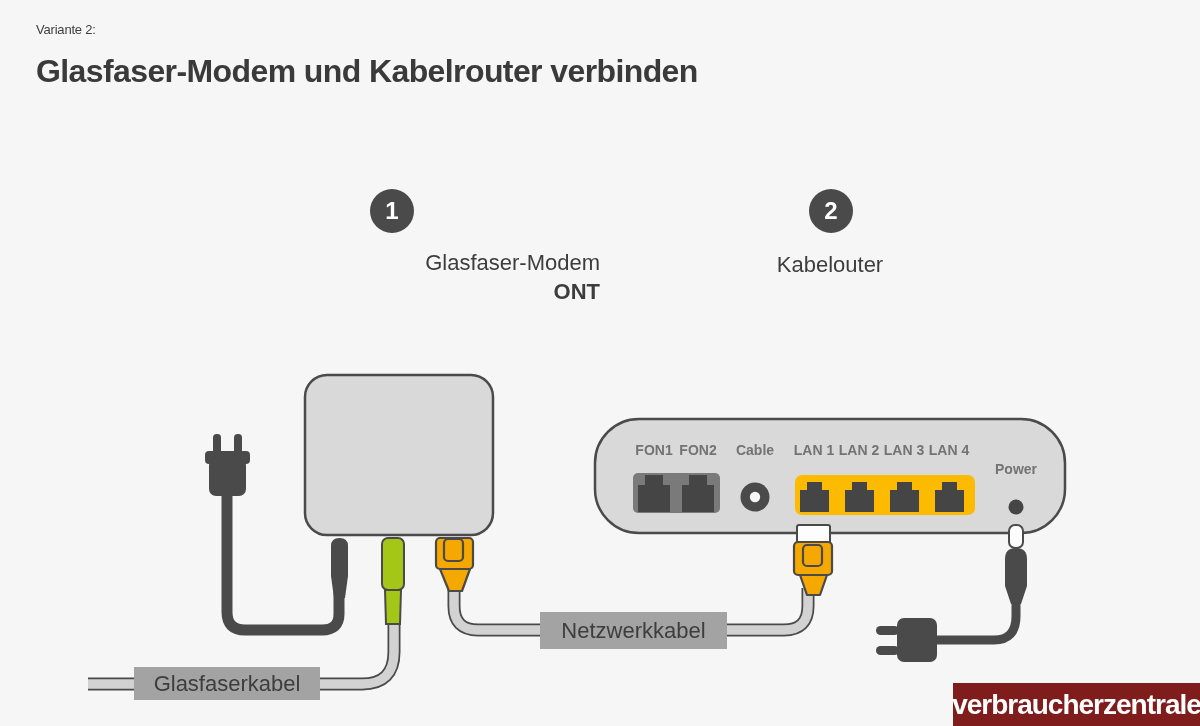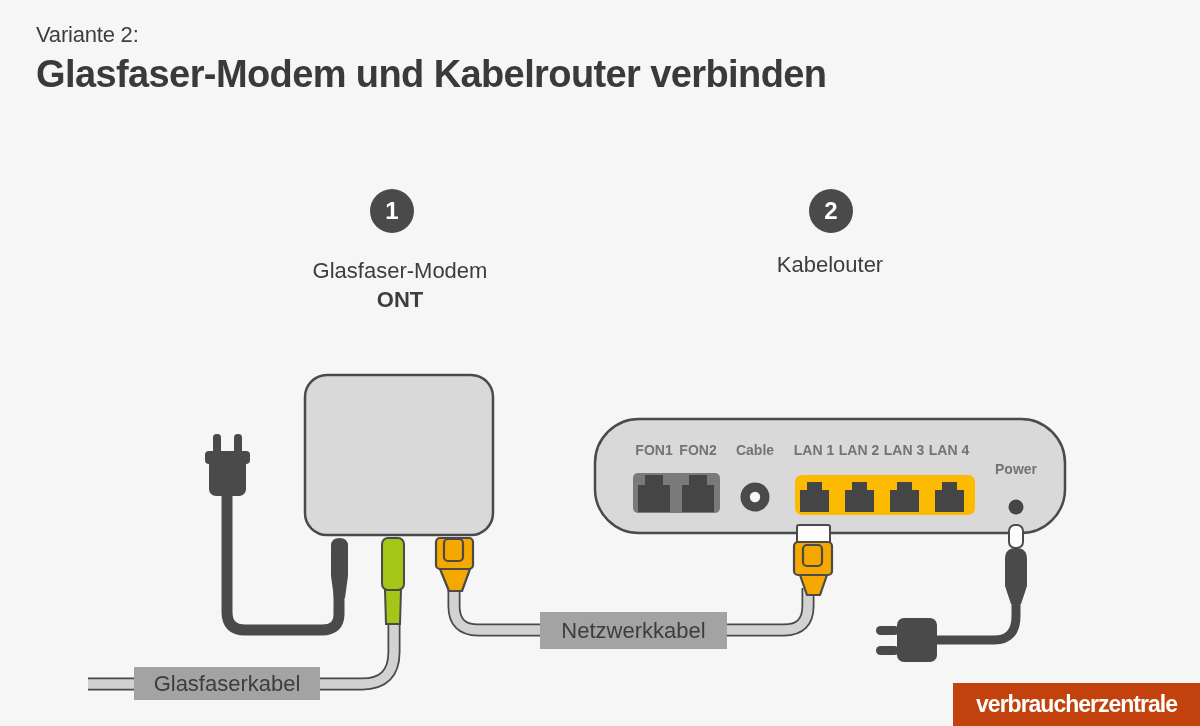--- a/index.html
+++ b/index.html
@@ -4,25 +4,25 @@
 <style>
   html,body{margin:0;padding:0;background:#e9e9ec;}
   .stage{
     position:relative;width:1200px;height:726px;overflow:hidden;
     background:#f6f6f7;
     font-family:"Liberation Sans","DejaVu Sans",sans-serif;
     color:#3d3d3d;
   }
   .kicker{
     position:absolute;left:36px;top:22px;
-    font-size:22px;letter-spacing:-0.2px;color:#3e3e3e;
+    font-size:13px;letter-spacing:-0.2px;color:#3e3e3e;
   }
   .title{
     position:absolute;left:36px;top:53px;
-    font-size:38px;font-weight:700;letter-spacing:-0.6px;color:#3a3a3a;
+    font-size:32px;font-weight:700;letter-spacing:-0.6px;color:#3a3a3a;
   }
   .step-circle{
     position:absolute;width:44px;height:44px;border-radius:50%;
     background:#4a4a4a;color:#ffffff;
     display:flex;align-items:center;justify-content:center;
     font-size:24px;font-weight:700;
   }
   .step-block{
     position:absolute;width:400px;text-align:center;
     font-size:22px;line-height:29px;color:#3d3d3d;
@@ -35,37 +35,37 @@
   }
   .cable-label{
     position:absolute;z-index:3;background:#a3a3a3;
     font-size:22px;color:#3d3d3d;white-space:nowrap;
     display:flex;align-items:center;justify-content:center;
   }
   .cable-label.fiber{left:134px;top:667px;width:186px;height:33px;}
   .cable-label.network{left:540px;top:612px;width:187px;height:37px;}
   .logo{
     position:absolute;left:953px;top:683px;right:0;bottom:0;z-index:4;
-    background:#c2410c;color:#ffffff;
+    background:#7f1d1d;color:#ffffff;
     display:flex;align-items:center;justify-content:center;
-    font-size:23px;font-weight:700;letter-spacing:-1px;
+    font-size:28px;font-weight:700;letter-spacing:-1px;
   }
 </style>
 </head>
 <body>
 
 <div class="stage">
 
   <div class="kicker">Variante 2:</div>
   <div class="title">Glasfaser-Modem und Kabelrouter verbinden</div>
 
   <div class="step-circle" style="left:370px;top:189px;">1</div>
   <div class="step-circle" style="left:809px;top:189px;">2</div>
 
-  <div class="step-block" style="left:200px;top:256px;">
+  <div class="step-block" style="left:200px;top:248px;text-align:right;">
     <div class="step-line">Glasfaser-Modem</div>
     <div class="step-line bold">ONT</div>
   </div>
 
   <div class="step-block" style="left:630px;top:250px;">
     <div class="step-line">Kabelouter</div>
   </div>
 
   <svg class="illustration" width="1200" height="726" viewBox="0 0 1200 726">
 

